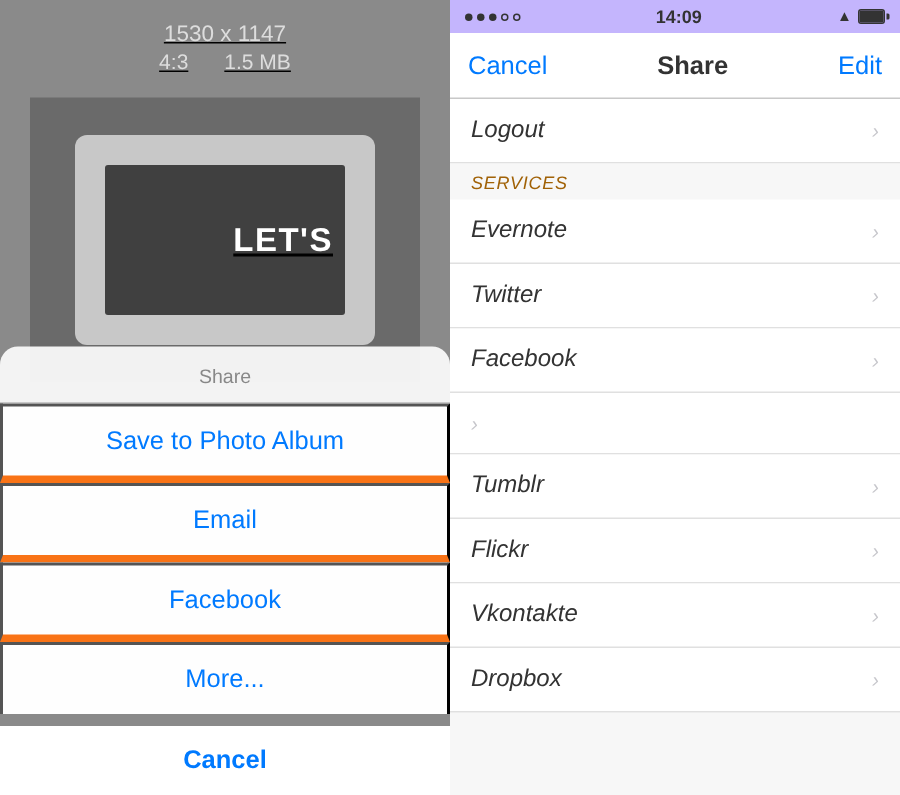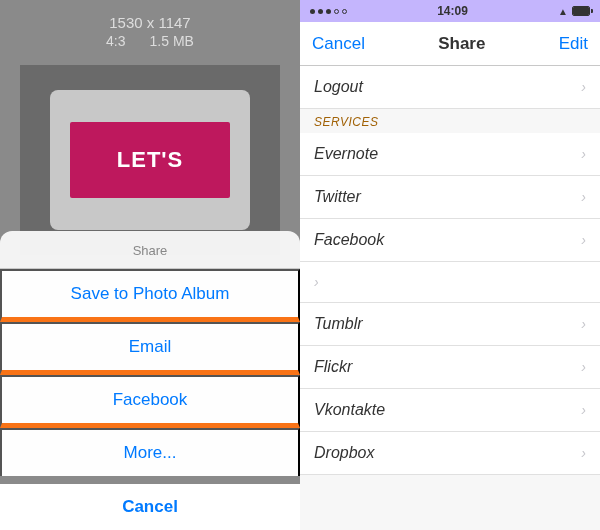--- a/index.html
+++ b/index.html
@@ -14,20 +14,21 @@
     
     .left-panel {
       width: 300px;
       height: 530px;
       background: #8a8a8a;
       display: flex;
       flex-direction: column;
       align-items: center;
       justify-content: flex-start;
       position: relative;
+      text-decoration: underline;
     }
 
     .photo-info {
       text-align: center;
       padding: 14px 0 8px 0;
       color: #f0f0f0;
     }
 
     .photo-info .dimensions {
       font-size: 15px;
@@ -62,26 +63,26 @@
       background: #c8c8c8;
       border-radius: 8px;
       position: relative;
       display: flex;
       align-items: center;
       justify-content: center;
     }
 
     .laptop-screen {
       width: 160px;
-      height: 76px;
-      background: #be185d;
+      height: 100px;
+      background: #404040;
       border-radius: 2px;
       display: flex;
       align-items: center;
-      justify-content: center;
+      justify-content: flex-end;
       padding: 8px;
       overflow: hidden;
     }
 
     .lets-text {
       font-size: 22px;
       font-weight: bold;
       color: white;
       letter-spacing: 1px;
     }

